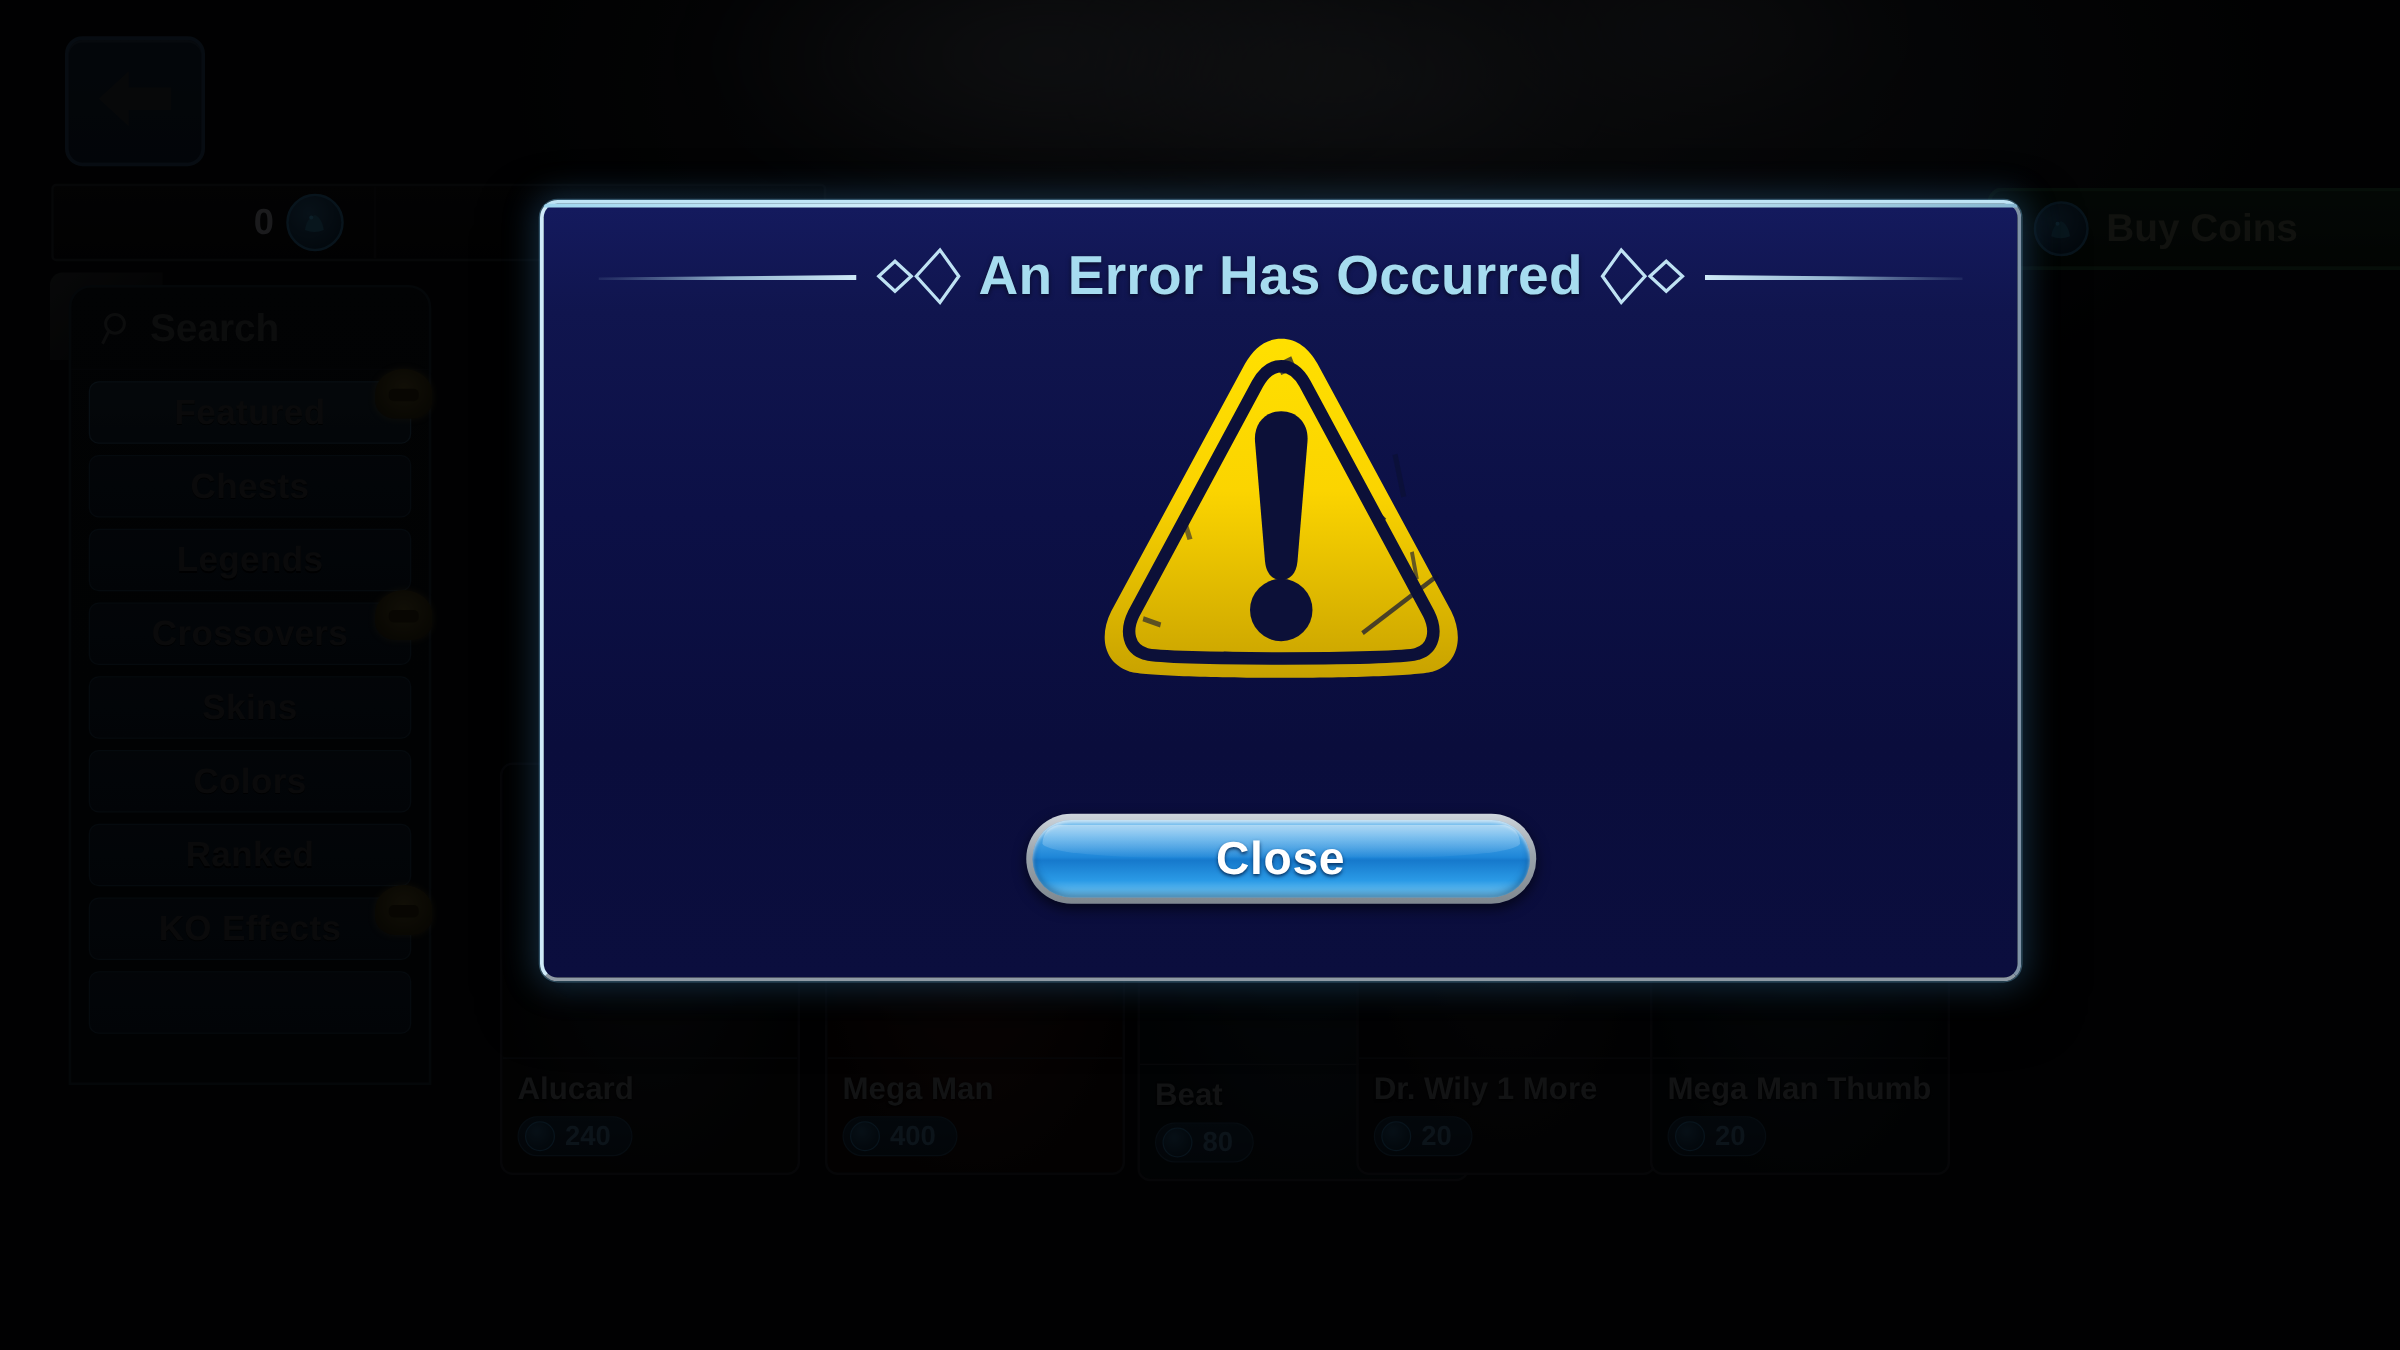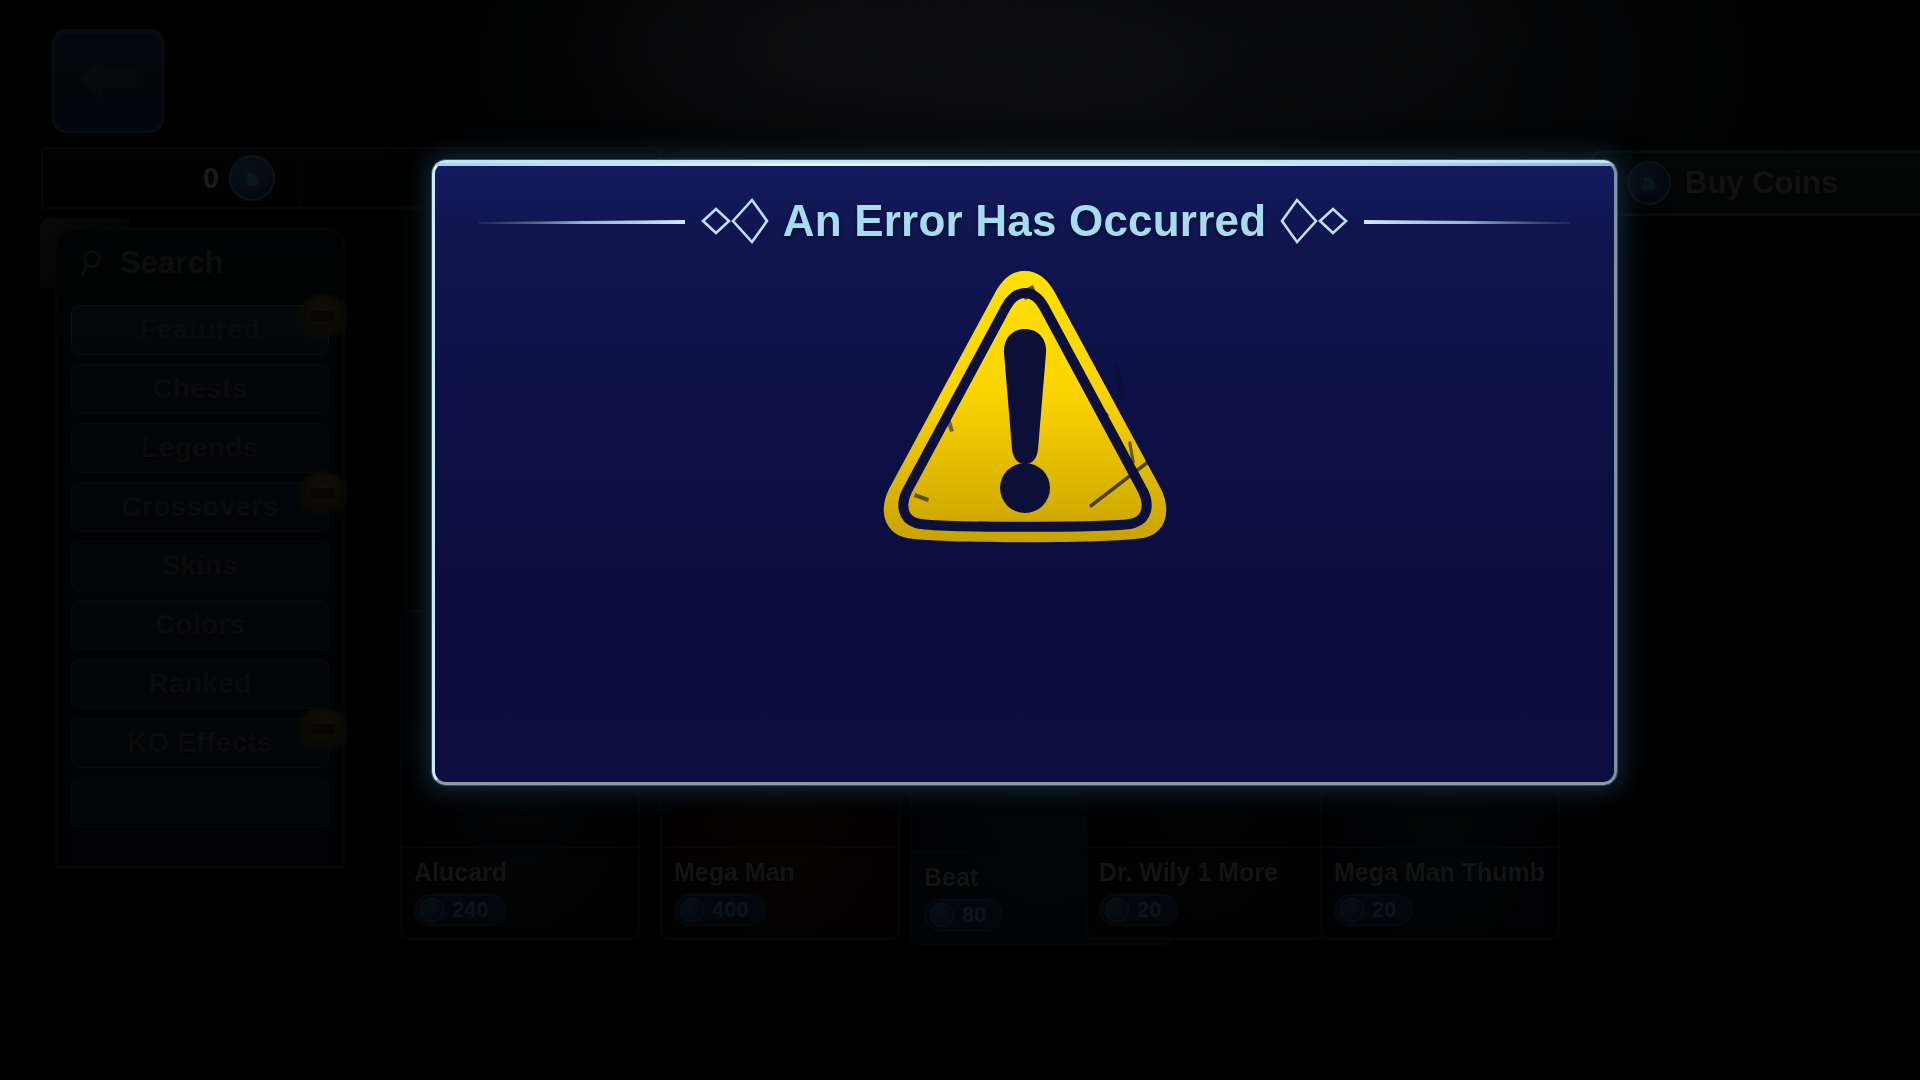--- a/index.html
+++ b/index.html
@@ -474,15 +474,20 @@
           <path d="M256 178 l4 22 -3 1 -4 -22 z" fill="#0c1038" opacity=".6"></path>
           <path d="M74 152 l5 16 -4 1 -5 -16 z" fill="#0c1038" opacity=".55"></path>
           <path d="M40 230 l14 5 -1 4 -14 -5 z" fill="#0c1038" opacity=".6"></path>
           <path d="M104 258 l46 4 0 4 -46 -4 z" fill="#0c1038" opacity=".5"></path>
           <path d="M146 28 l12 -6 4 10 -12 5 z" fill="#0c1038" opacity=".7"></path>
         </svg>
       </span>
     </div>
 
 
+    <div id="close-btn">
+      <div id="close-inner">
+        <span id="close-label">Close</span>
+      </div>
+    </div>
 
   </div>
 </div>
 
 </body></html>

